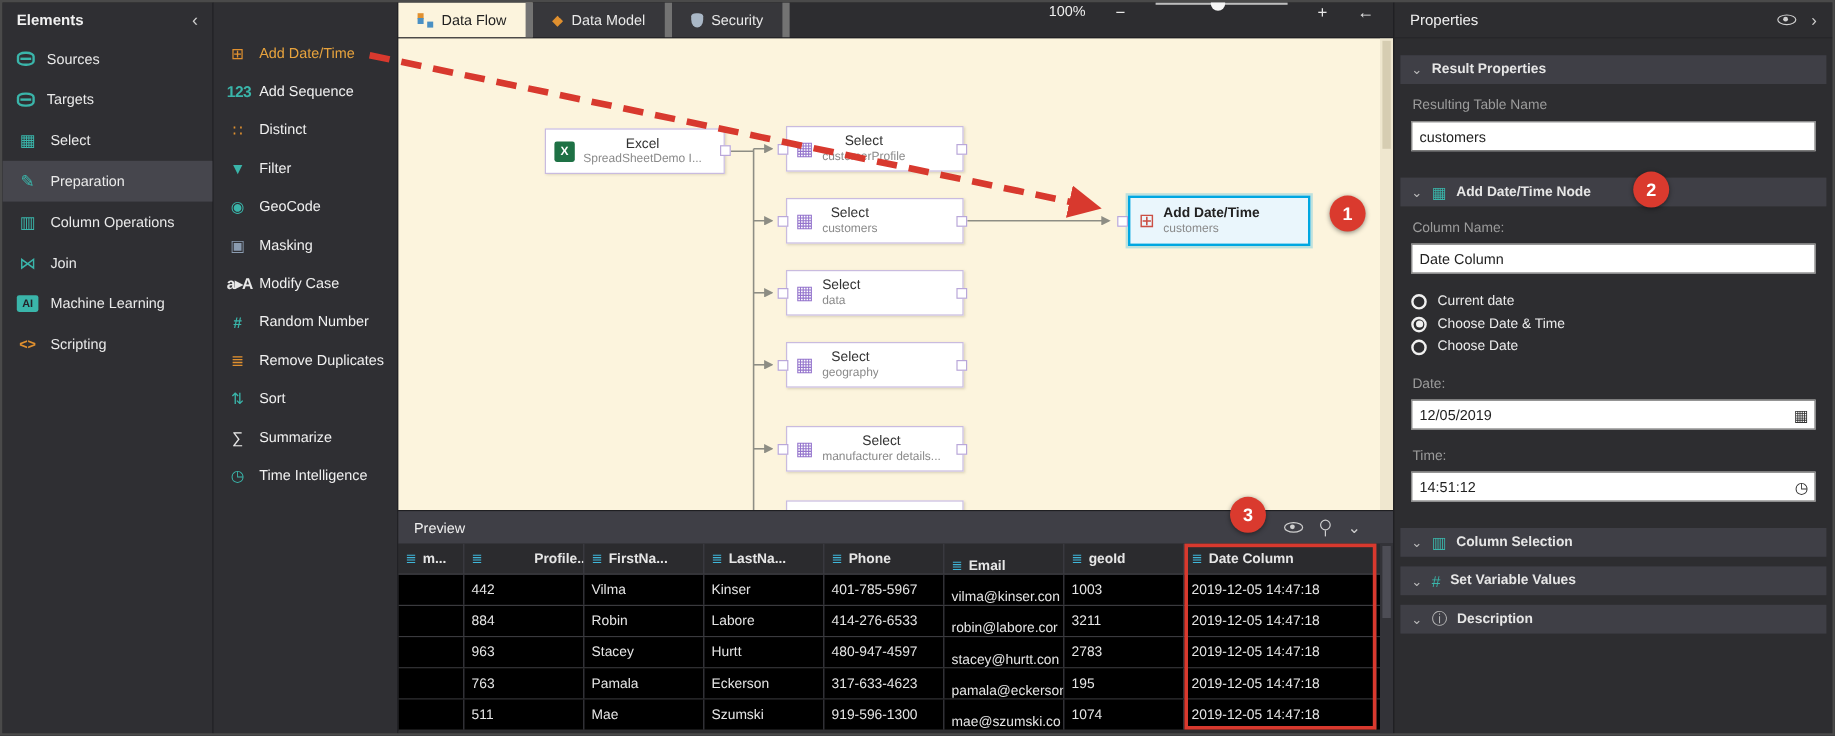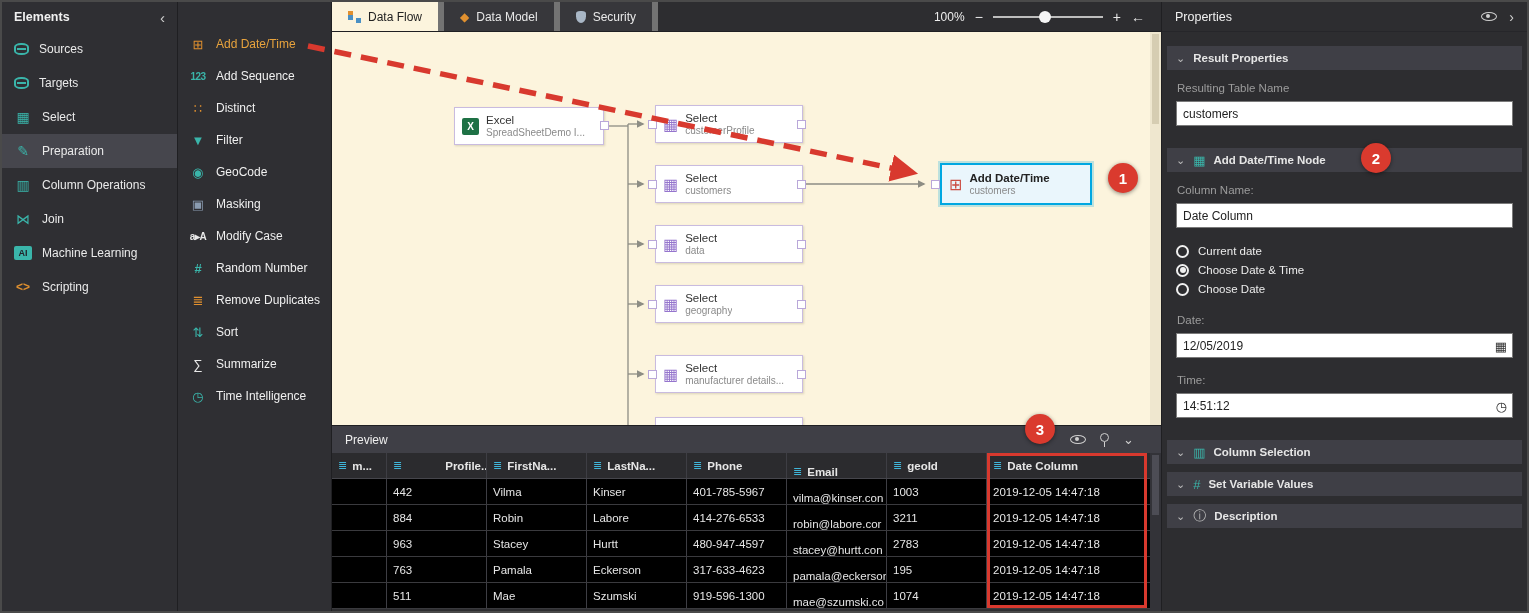--- a/index.html
+++ b/index.html
@@ -25,53 +25,53 @@
   .eicon.script { color:#e0902f; font-weight:bold; font-size:12px; }
 
   
   .tools-panel { width:154px; flex:0 0 154px; background:#2f2f33; border-right:1px solid #1f1f22;
                  padding-top:26px; }
   .tool-item { height:32px; display:flex; align-items:center; gap:9px; padding:0 11px;
                color:#f0f0f0; font-size:12px; cursor:pointer; white-space:nowrap; }
   .ticon { width:18px; flex:0 0 18px; text-align:center; font-size:13px; }
   .ticon.teal { color:#3ab5aa; } .ticon.orange { color:#e0902f; }
   .ticon.slate { color:#8a9bb0; } .ticon.light { color:#e8e8e8;text-align:center; }
-  .ticon.tiny { font-size:10px; font-weight:bold; letter-spacing:-0.5px; }
+  .ticon.tiny { font-size:13px; font-weight:bold; letter-spacing:-0.5px; }
   .ticon.boldg { font-weight:bold; }
   .tool-item.highlight .tlabel { color:#e8a33d; }
 
   
   .center { flex:1; display:flex; flex-direction:column; min-width:0; position:relative; }
   .tabbar { height:30px; background:#2d2d30; display:flex; align-items:stretch;
             border-bottom:1px solid #1f1f22; }
   .tab { display:flex; align-items:center; gap:7px; padding:0 16px; font-size:12px;
          color:#e8e8e8; background:#37373b; border-right:6px solid #737373; cursor:pointer; }
   .tab.active { background:#fcf4dd; color:#222; }
   .flow-icon { width:13px; height:12px; position:relative; display:inline-block; }
   .flow-icon::before { content:""; position:absolute; left:0; top:0; width:5px; height:5px; background:#e0902f; }
   .flow-icon::after { content:""; position:absolute; right:0; bottom:0; width:5px; height:5px;
                       background:#4a90c4; box-shadow:-8px -3px 0 #4a90c4; }
   .diamond-icon::before { content:"◆"; color:#e0902f; font-size:12px; }
   .shield-icon { width:10px; height:12px; background:#a9b7c6; display:inline-block;
                  border-radius:5px 5px 6px 6px / 3px 3px 8px 8px; }
-  .zoomctl { margin-left:auto; display:flex; align-items:center; gap:10px; color:#eee;
+  .zoomctl { margin-left:auto; display:flex; gap:25px; color:#eee;
              padding-right:16px; font-size:12px; }
   .zoom-btn { cursor:pointer; font-size:14px; color:#e8e8e8; }
   .slider { width:110px; height:2px; background:#bdbdbd; position:relative; cursor:pointer; }
   .thumb { position:absolute; left:46px; top:-5px; width:12px; height:12px;
            background:#f5f5f5; border-radius:50%; }
 
   
   .canvas { flex:1; background:#fcf4dd; position:relative; overflow:hidden; }
   .canvas svg.wires { position:absolute; left:0; top:0; }
   .node { position:absolute; background:#fff; border:1px solid #c9bbdf; height:38px;
           display:flex; align-items:center; gap:7px; padding:3px 7px;
           box-shadow:1px 1px 2px rgba(120,110,80,.25); cursor:move; }
   .ntext { display:flex; flex-direction:column; line-height:1.25; overflow:hidden; }
-  .ntitle { font-size:11.5px; color:#333; white-space:nowrap; }
+  .ntitle { font-size:11.5px; color:#333; white-space:nowrap;text-align:center; }
   .ntitle.bold { font-weight:bold; color:#222; }
   .nsub { font-size:10px; color:#8a8a8a; white-space:nowrap; }
   .sel-icon::before { content:"▦"; color:#9575cd; font-size:16px; }
   .excel-icon { width:17px; height:17px; background:#1e7145; color:#fff; border-radius:2px;
                 display:flex; align-items:center; justify-content:center; flex:0 0 17px; }
   .excel-icon::before { content:"X"; font-size:10px; font-weight:bold; }
   .dt-icon::before { content:"⊞"; color:#cb4f44; font-size:16px; }
   .node.dt { border:2px solid #00a7e1; background:#eaf6fc;
              box-shadow:0 0 0 2px rgba(0,167,225,.25); }
   .port { position:absolute; width:9px; height:9px; background:#fff; border:1px solid #b9a7d9; }

